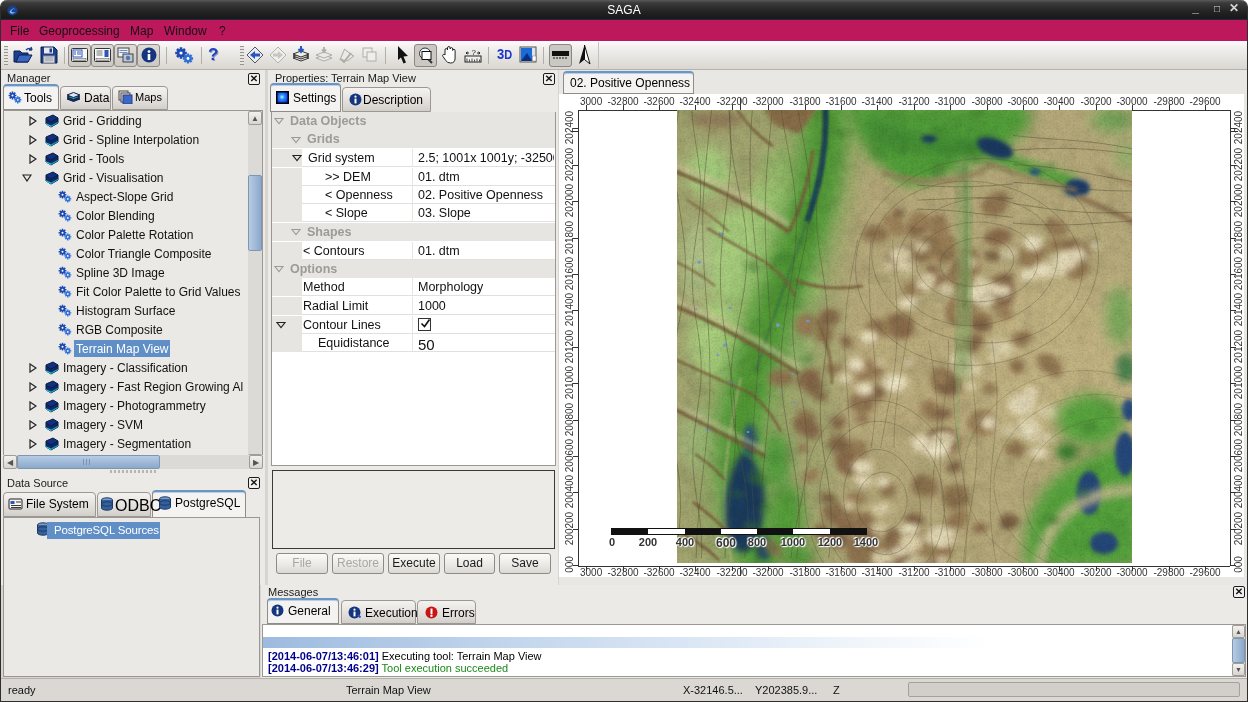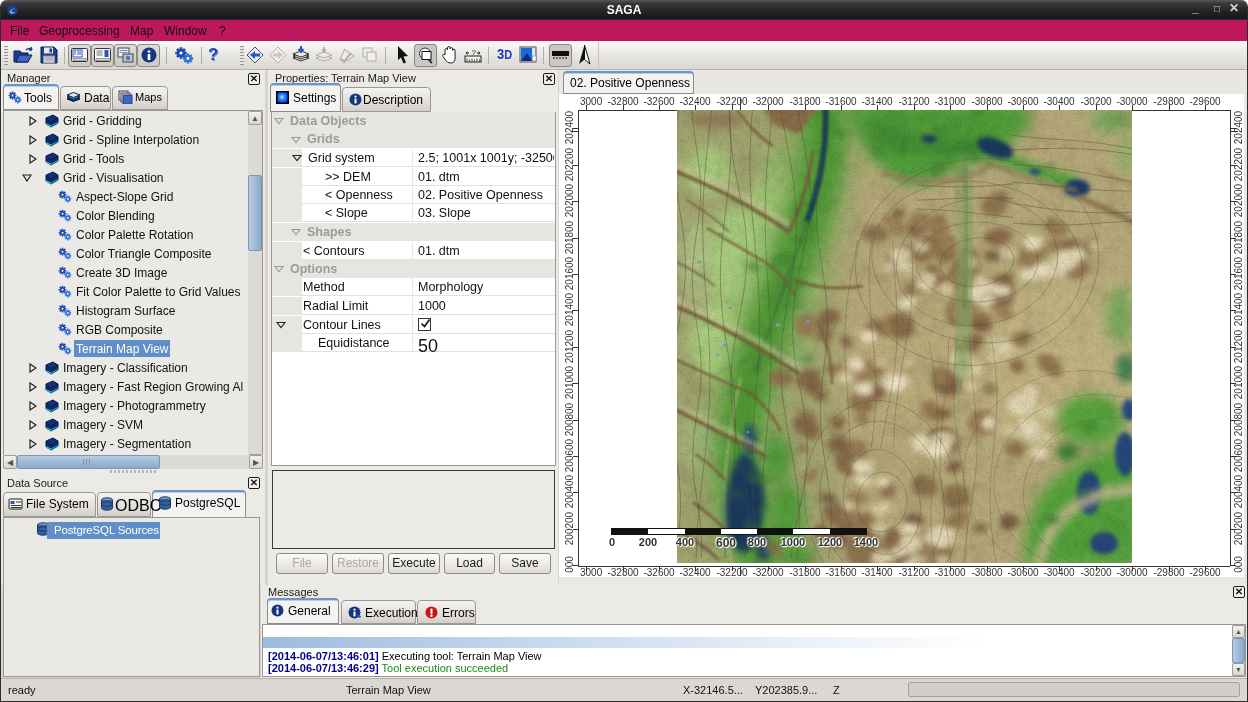--- a/index.html
+++ b/index.html
@@ -1,18 +1,18 @@
 <!DOCTYPE html>
 <html><head><meta charset="utf-8"><style>
 *{margin:0;padding:0;box-sizing:border-box}
 body{width:1248px;height:702px;position:relative;font-family:"Liberation Sans",sans-serif;background:#fff;overflow:hidden;font-size:12px}
 .abs{position:absolute}
 .win{position:absolute;left:0;top:0;width:1248px;height:702px;background:#d8d5d0;border:1px solid #2e2e2e;border-top:none;border-radius:7px 7px 0 0}
 .titlebar{position:absolute;left:1px;top:0;width:1246px;height:20px;background:linear-gradient(#5a5a5a 0%,#3a3a3a 15%,#222 60%,#191919 92%,#27304a 100%);border-radius:6px 6px 0 0;color:#fff}
-.ttl{position:absolute;left:0;right:0;top:3px;text-align:center;font-size:12px;font-weight:bold}
+.ttl{position:absolute;left:0;right:0;top:3px;text-align:center;font-size:12px;font-weight:normal}
 .wbtn{position:absolute;top:1px;color:#d6d6d6;font-size:12px;font-weight:bold}
 .menubar{position:absolute;left:1px;top:20px;width:1246px;height:21px;background:#be185d;font-size:12px;color:#111}
 .menubar span{position:absolute;top:4px}
 .toolbar{position:absolute;left:1px;top:41px;width:1246px;height:29px;background:linear-gradient(#fcfbfb,#eceae7 40%,#dad7d2);border-bottom:1px solid #b5b2ad}
 .tsep{position:absolute;top:47px;width:1px;height:17px;background:#b2afa9}
 .grip{position:absolute;top:46px;width:4px;height:19px;background:repeating-linear-gradient(to bottom,#98958f 0 1px,#e8e6e2 1px 3px)}
 .togglebtn{position:absolute;top:44px;width:23px;height:23px;border:1px solid #8f8c87;border-radius:3px;background:linear-gradient(#dfdcd7,#ccc9c4)}
 .ptitle{position:absolute;font-size:11px;color:#1a1a1a}
 .closebox{position:absolute;width:12px;height:12px;border:1px solid #1a1a1a;border-radius:2px;background:#f2f0ee;color:#111;font-size:10px;line-height:10px;text-align:center;font-weight:bold}
 .tab{position:absolute;border:1px solid #9b9893;border-radius:4px 4px 0 0;background:linear-gradient(#f5f3f1,#ddDAd5 75%,#d2cfca);font-size:12px;color:#1a1a1a}
@@ -316,21 +316,21 @@
       <circle cx="4.5" cy="4.7" r="2.6"></circle>
       <path d="M4.5 0.8v7.8M0.6 4.7h7.8M1.7 1.9l5.6 5.6M7.3 1.9l-5.6 5.6" stroke="#1d49b0" stroke-width="1.6"></path>
       <circle cx="4.5" cy="4.7" r="1" fill="#fff"></circle>
     </g>
     <g fill="#2f6fd8">
       <circle cx="9.8" cy="8.9" r="2.3"></circle>
       <path d="M9.8 5.4v7M6.3 8.9h7M7.4 6.5l4.8 4.8M12.2 6.5l-4.8 4.8" stroke="#2f6fd8" stroke-width="1.4"></path>
       <circle cx="9.8" cy="8.9" r=".9" fill="#fff"></circle>
     </g>
   </svg>
-<div class="treerow" style="left:76px;top:266px">Create 3D Image</div>
+<div class="treerow" style="left:76px;top:266px">Spline 3D Image</div>
 <svg class="abs" style="left:58px;top:285px" width="14" height="13" viewBox="0 0 14 13">
     <g fill="#1d49b0">
       <circle cx="4.5" cy="4.7" r="2.6"></circle>
       <path d="M4.5 0.8v7.8M0.6 4.7h7.8M1.7 1.9l5.6 5.6M7.3 1.9l-5.6 5.6" stroke="#1d49b0" stroke-width="1.6"></path>
       <circle cx="4.5" cy="4.7" r="1" fill="#fff"></circle>
     </g>
     <g fill="#2f6fd8">
       <circle cx="9.8" cy="8.9" r="2.3"></circle>
       <path d="M9.8 5.4v7M6.3 8.9h7M7.4 6.5l4.8 4.8M12.2 6.5l-4.8 4.8" stroke="#2f6fd8" stroke-width="1.4"></path>
       <circle cx="9.8" cy="8.9" r=".9" fill="#fff"></circle>
@@ -560,21 +560,21 @@
   </svg>
 <div class="abs" style="left:303px;top:318px;font-size:12.5px;color:#111;white-space:nowrap">Contour Lines</div>
 <div class="abs" style="left:418px;top:318px;width:13px;height:13px;border:1px solid #333;background:#fff"></div>
 <svg class="abs" style="left:420px;top:318px" width="11" height="11" viewBox="0 0 11 11">
     <path d="M1.5 5.5 L4.5 8.5 L9.5 1.5" fill="none" stroke="#111" stroke-width="1.6"></path>
   </svg>
 <div class="abs" style="left:272px;top:334px;width:283px;height:18px;background:#e7e5e1"></div>
 <div class="cell" style="left:302px;top:334px;width:110px;height:18px"></div>
 <div class="cell" style="left:413px;top:334px;width:142px;height:18px"></div>
 <div class="abs" style="left:318px;top:336px;font-size:12.5px;color:#111;white-space:nowrap">Equidistance</div>
-<div class="abs" style="left:418px;top:336px;font-size:18px;color:#111;white-space:nowrap;max-width:136px;overflow:hidden">50</div>
+<div class="abs" style="left:418px;top:336px;font-size:15px;color:#111;white-space:nowrap;max-width:136px;overflow:hidden">50</div>
 <div class="abs" style="left:272px;top:470px;width:283px;height:79px;background:#ecebe8;border:1px solid #3a3a3a"></div>
 <div class="btn" style="left:276px;top:553px;width:52px;color:#a9a7a3">File</div>
 <div class="btn" style="left:332px;top:553px;width:52px;color:#a9a7a3">Restore</div>
 <div class="btn" style="left:388px;top:553px;width:52px;color:#1a1a1a">Execute</div>
 <div class="btn" style="left:444px;top:553px;width:51px;color:#1a1a1a">Load</div>
 <div class="btn" style="left:499px;top:553px;width:52px;color:#1a1a1a">Save</div>
 
 <div class="abs" style="left:261px;top:585px;width:986px;height:93px;background:#eceae6"></div>
 <div class="ptitle" style="left:268px;top:586px">Messages</div>
 <div class="closebox" style="left:1233px;top:586px">✕</div>

